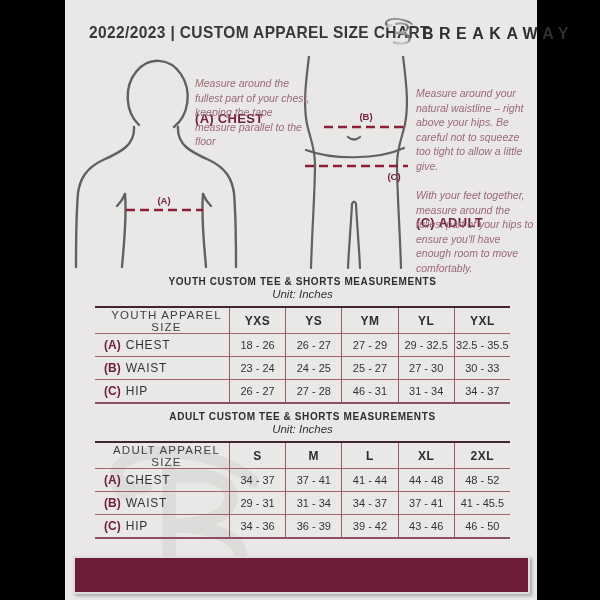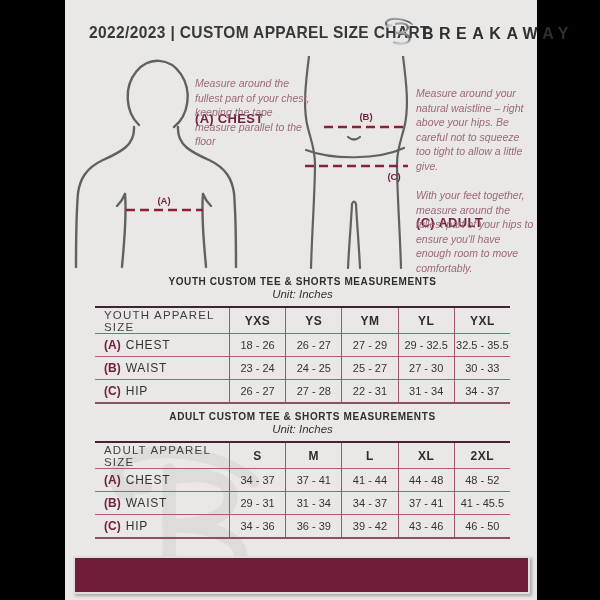--- a/index.html
+++ b/index.html
@@ -18,21 +18,21 @@
   .fig{position:absolute;}
   .fig svg{display:block;}
   .guide-title{position:absolute;width:130px;font-size:13px;font-weight:700;color:#72203e;letter-spacing:.3px;margin-top:48px;}
   .guide-body{position:absolute;width:118px;font-size:10.5px;font-style:italic;color:#9c6878;line-height:14.5px;}
 
   
   .tblock{position:absolute;left:30px;width:415px;}
   .tbl-title{text-align:center;font-size:10px;font-weight:700;color:#2e2e2e;letter-spacing:.6px;}
   .tbl-unit{text-align:center;font-size:11.5px;font-style:italic;color:#333;margin-top:1px;}
   .grid{margin-top:6px;display:grid;grid-template-columns:134px repeat(5,56.2px);
-        border-top:2.5px solid #432531;border-bottom:2px solid #8a5164;}
+        border-top:2.5px solid #432531;border-bottom:2px solid #8a5164;text-align:center;}
   .cell{display:flex;align-items:center;justify-content:center;height:22px;
         font-size:11px;color:#343434;}
   .cell.h{height:25px;font-weight:700;font-size:12px;color:#2e2e2e;letter-spacing:.5px;}
   .cell.lab{justify-content:flex-start;padding-left:9px;}
   .cell.lh{font-weight:400;font-size:11.5px;color:#3f3f3f;letter-spacing:1.2px;}
   .cell.bt{border-top:1px solid #a36173;}
   .cell.bl{border-left:1.5px solid #9c5a6c;}
   .rk{color:#72203e;font-weight:700;font-size:12px;margin-right:5px;}
   .rl{color:#333;font-size:12px;letter-spacing:.8px;}
 
@@ -146,21 +146,21 @@
       <div class="cell bt bl">25 - 27</div>
       <div class="cell bt bl">27 - 30</div>
       <div class="cell bt bl">30 - 33</div>
 
       <div class="cell lab bt">
         <span class="rk">(C)</span>
         <span class="rl">HIP</span>
       </div>
       <div class="cell bt bl">26 - 27</div>
       <div class="cell bt bl">27 - 28</div>
-      <div class="cell bt bl">22 - 31</div>
+      <div class="cell bt bl">46 - 31</div>
       <div class="cell bt bl">31 - 34</div>
       <div class="cell bt bl">34 - 37</div>
     </div>
   </div>
 
   <div class="tblock" style="top:411px;">
     <div class="tbl-title">ADULT CUSTOM TEE &amp; SHORTS MEASUREMENTS</div>
     <div class="tbl-unit">Unit: Inches</div>
     <div class="grid">
       <div class="cell h lab lh">ADULT APPAREL SIZE</div>

